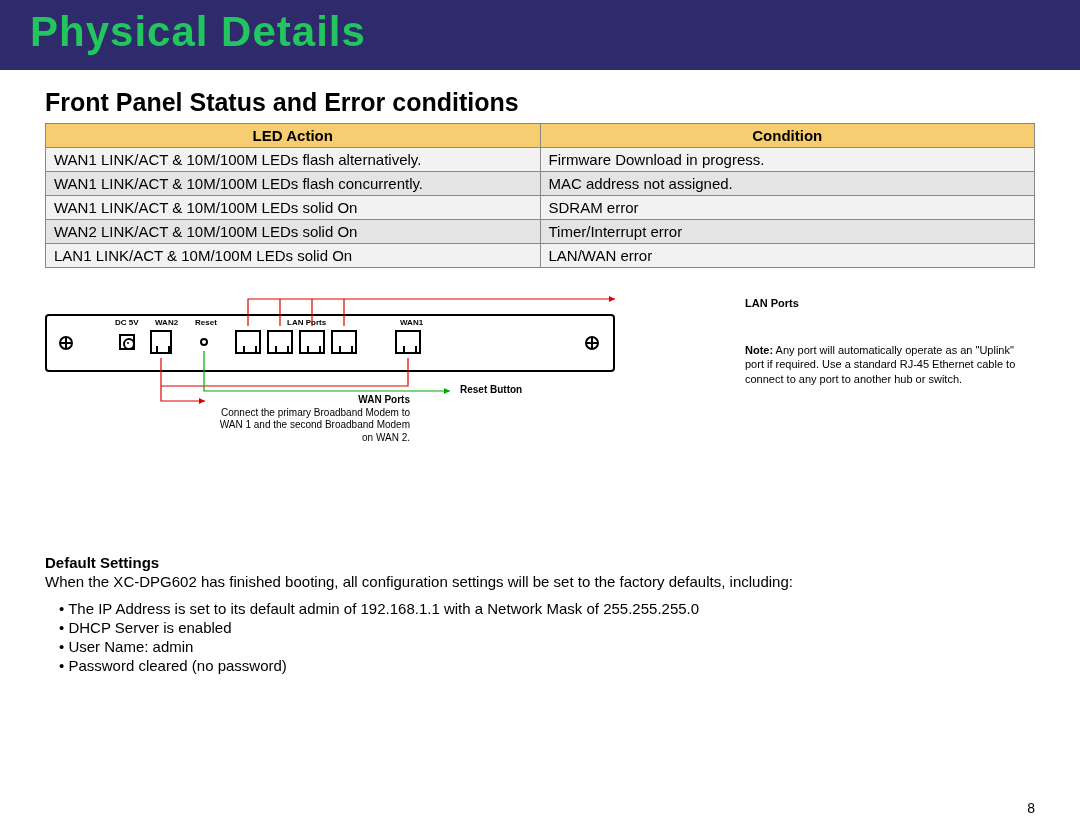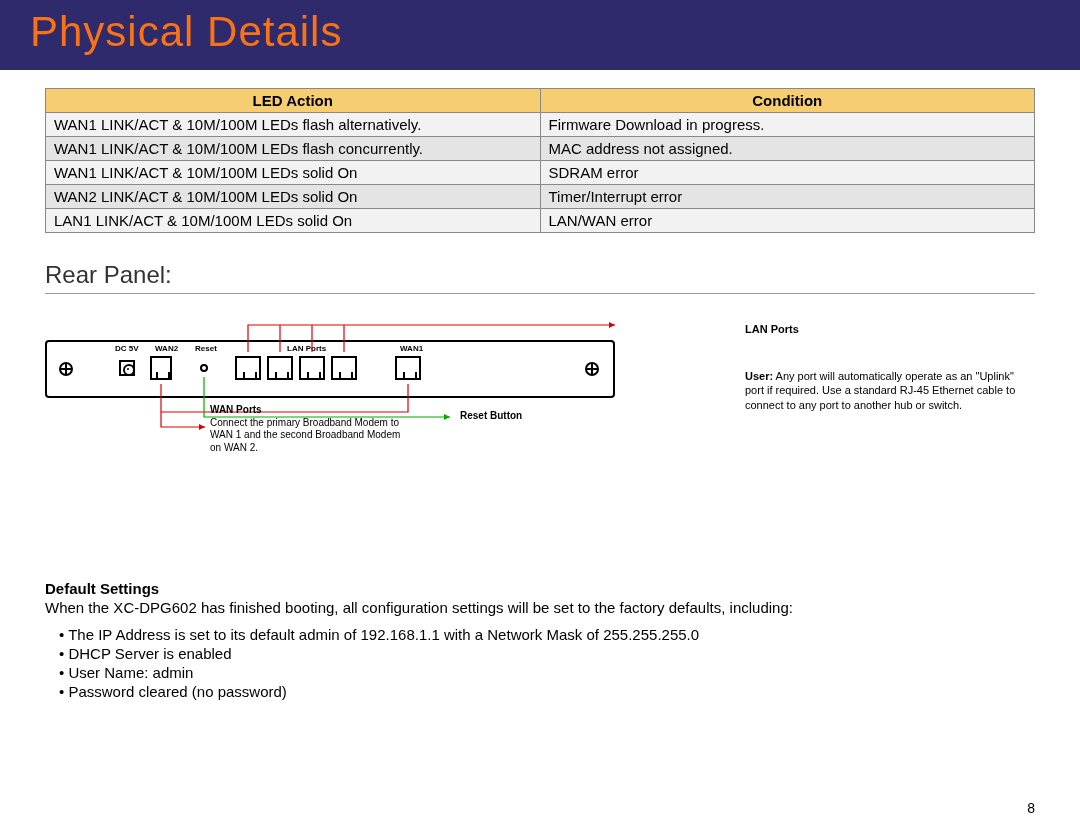--- a/index.html
+++ b/index.html
@@ -1,18 +1,18 @@
 <!DOCTYPE html>
 <html><head>
 <meta charset="utf-8">
 <style>
   * { box-sizing: border-box; margin: 0; padding: 0; }
   body { width: 1080px; height: 834px; font-family: Arial, Helvetica, sans-serif; background: #fff; color: #000; position: relative; }
   .header-bar { background: #2e2a6b; height: 70px; width: 100%; padding: 8px 30px 0 30px; }
-  .header-bar h1 { color: #f97316; font-weight: 400; font-size: 42px; font-family: "Segoe UI Light", "Segoe UI", Arial, sans-serif; letter-spacing: 1px; }
+  .header-bar h1 { color: #22c55e; font-weight: 700; font-size: 42px; font-family: "Segoe UI Light", "Segoe UI", Arial, sans-serif; letter-spacing: 1px; }
   .content { padding: 18px 45px 0 45px; }
   .section-title { font-size: 25px; font-weight: 700; font-family: "Segoe UI", Arial, sans-serif; color: #000; margin-bottom: 6px; }
   table.led { width: 100%; border-collapse: collapse; margin-bottom: 28px; }
   table.led th { background: #f6cd70; text-align: center; font-weight: 700; font-size: 15px; padding: 3px 8px; border: 1px solid #888; }
   table.led td { font-size: 15px; padding: 3px 8px; border: 1px solid #888; }
   table.led tr:nth-child(odd) td { background: #f2f2f2; }
   table.led tr:nth-child(even) td { background: #e4e4e4; }
   .rear-title { font-size: 24px; font-weight: 400; font-family: "Segoe UI", Arial, sans-serif; color: #333; margin-top: 20px; border-bottom: 1px solid #999; padding-bottom: 4px; margin-bottom: 28px; }
   .diagram-row { display: flex; gap: 130px; }
   .diagram-area { position: relative; width: 570px; height: 200px; }
@@ -44,20 +44,21 @@
   .page-no { position: absolute; bottom: 18px; right: 45px; font-size: 14px; }
 </style>
 </head>
 <body>
 
 <div class="header-bar">
   <h1>Physical Details</h1>
 </div>
 
 <div class="content">
+  <div class="section-title">Front Panel Status and Error conditions</div>
   <table class="led">
     <thead>
         <tr>
       <th style="width:50%">LED Action</th>
       <th>Condition</th>
     </tr>
       </thead>
     <tbody>
       <tr>
           <td>WAN1 LINK/ACT &amp; 10M/100M LEDs flash alternatively.</td>
@@ -75,21 +76,20 @@
           <td>WAN2 LINK/ACT &amp; 10M/100M LEDs solid On</td>
           <td>Timer/Interrupt error</td>
         </tr>
       <tr>
           <td>LAN1 LINK/ACT &amp; 10M/100M LEDs solid On</td>
           <td>LAN/WAN error</td>
         </tr>
     </tbody>
   </table>
 
-  <div class="rear-title">Rear Panel:</div>
 
   <div class="diagram-row">
     <div class="diagram-area">
       <div class="panel-rect"></div>
       <div class="screw" style="left:14px"></div>
       <div class="screw" style="left:540px"></div>
       <span class="plabel" style="left:70px">DC 5V</span>
       <span class="plabel" style="left:110px">WAN2</span>
       <span class="plabel" style="left:150px">Reset</span>
       <span class="plabel" style="left:242px">LAN Ports</span>
@@ -112,33 +112,33 @@
         <path d="M570 3 l-6 -3 l0 6 z" fill="#d00"></path>
 
         <path d="M116 62 L116 105 L160 105" stroke="#d00" stroke-width="1.2" fill="none"></path>
         <path d="M363 62 L363 90 L116 90" stroke="#d00" stroke-width="1.2" fill="none"></path>
         <path d="M160 105 l-6 -3 l0 6 z" fill="#d00"></path>
 
         <path d="M159 55 L159 95 L405 95" stroke="#0a0" stroke-width="1.2" fill="none"></path>
         <path d="M405 95 l-6 -3 l0 6 z" fill="#0a0"></path>
       </svg>
 
-      <div class="callout" style="left:165px; top:82px;">
+      <div class="callout" style="left:165px; top:98px;text-align:right;">
         <span class="ct">WAN Ports</span><br>
         <span>Connect the primary Broadband Modem to WAN 1 and the second Broadband Modem on WAN 2.</span>
       </div>
       <div class="callout" style="left:415px; top:88px;">
         <span class="ct">Reset Button</span><br>
       </div>
     </div>
 
     <div class="side-note">
       <span class="ct">LAN Ports</span>
       <br><br>
-      <span><b>User:</b><span> Any port will automatically operate as an "Uplink" port if required. Use a standard RJ-45 Ethernet cable to connect to any port to another hub or switch.</span></span>
+      <span><b>Note:</b><span> Any port will automatically operate as an "Uplink" port if required. Use a standard RJ-45 Ethernet cable to connect to any port to another hub or switch.</span></span>
     </div>
   </div>
 
   <div class="defaults">
     <div class="dt">Default Settings</div>
     <p>When the XC-DPG602 has finished booting, all configuration settings will be set to the factory defaults, including:</p>
     <ul>
       <li>The IP Address is set to its default admin of 192.168.1.1 with a Network Mask of 255.255.255.0</li>
       <li>DHCP Server is enabled</li>
       <li>User Name: admin</li>

